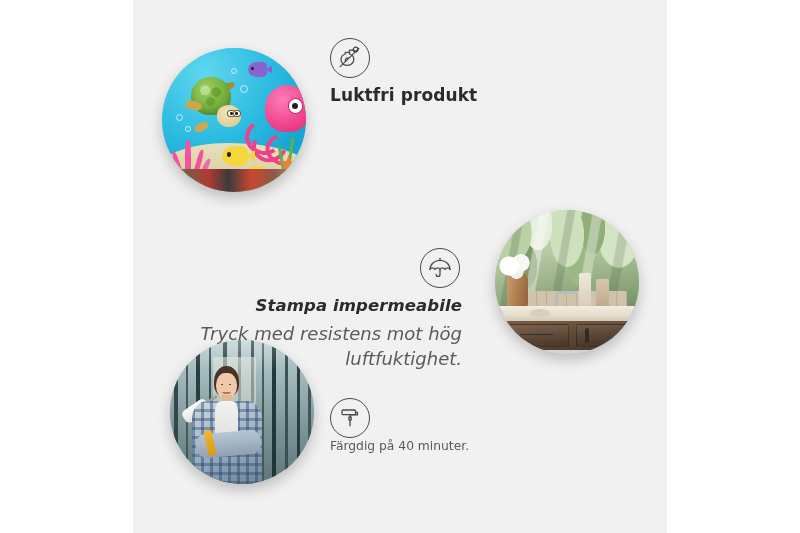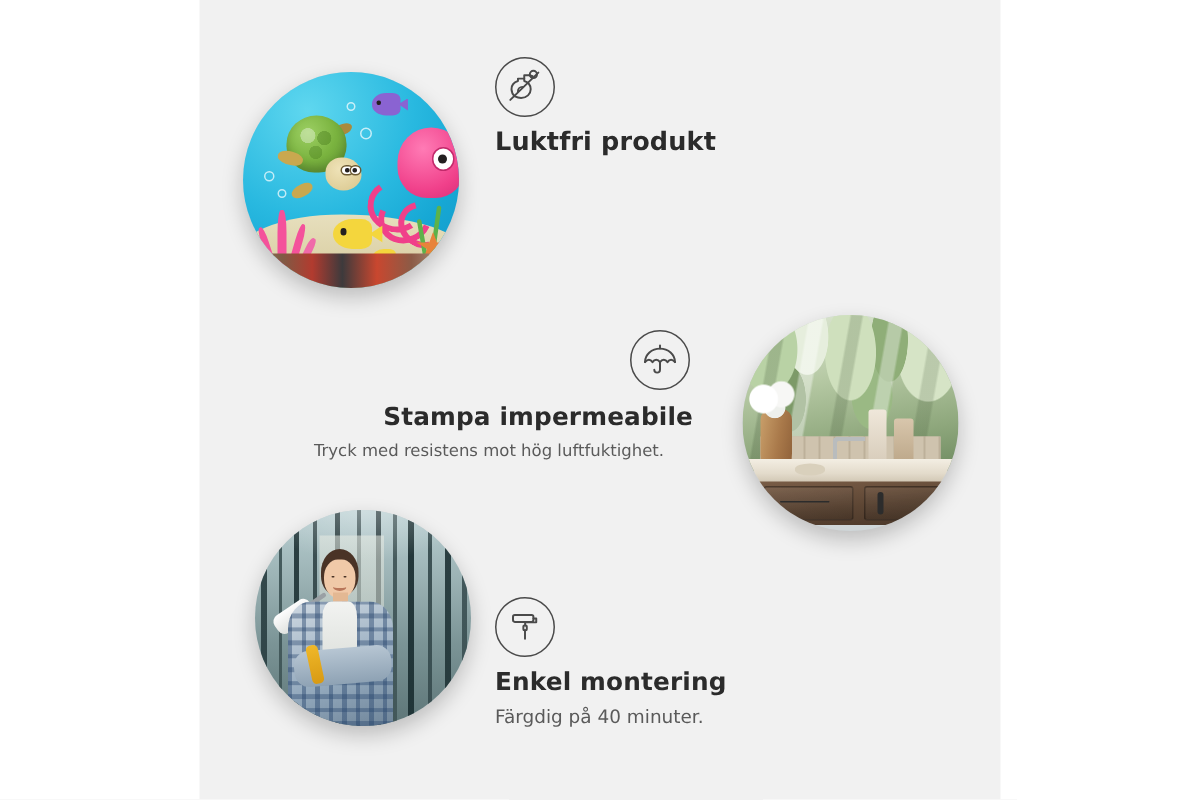--- a/index.html
+++ b/index.html
@@ -328,24 +328,24 @@
     font-size:17px;font-weight:bold;color:#2b2b2b;
     letter-spacing:.1px;line-height:1.2;margin:7px 0 5px;
   }
   .fbody{
     font-size:12.3px;color:#5a5a5a;line-height:1.42;margin:0;
   }
 
   
   #feature-odourless{left:330px;top:38px;width:306px;text-align:left;}
   
-  #feature-waterproof{left:190px;top:220px;width:272px;text-align:right;}
+  #feature-waterproof{left:190px;top:248px;width:272px;text-align:right;font-style:italic;}
   #feature-waterproof .ficon{margin-left:auto;margin-right:2px;}
   #feature-waterproof .ftitle{font-size:16.5px;margin-top:8px;}
-  #feature-waterproof .fbody{font-size:11px;text-align:center;}
+  #feature-waterproof .fbody{font-size:18px;}
   
   #feature-easy{left:330px;top:398px;width:250px;text-align:left;}
   #feature-easy .ftitle{font-size:16.5px;}
 </style>
 </head>
 <body>
 
 <div id="stage">
 
   <div class="panel"></div>
@@ -469,17 +469,16 @@
 
   <div class="feature" id="feature-easy">
     <div class="ficon">
       <svg width="26" height="26" viewBox="0 0 26 26" fill="none" stroke="#4a4a4a" stroke-width="1.3" stroke-linecap="round" stroke-linejoin="round">
         <rect x="5" y="5" width="13.6" height="4.6" rx="1.2"></rect>
         <path d="M18.6 7.3h1.9v2.6h-7.4v2.1"></path>
         <rect x="11.9" y="12" width="2.3" height="3.2" rx=".7"></rect>
         <path d="M13 15.2v5.6"></path>
       </svg>
     </div>
-    <div class="ftitle">Enkel montering</div>
     <p class="fbody">Färgdig på 40 minuter.</p>
   </div>
 
 </div>
 
 </body></html>

